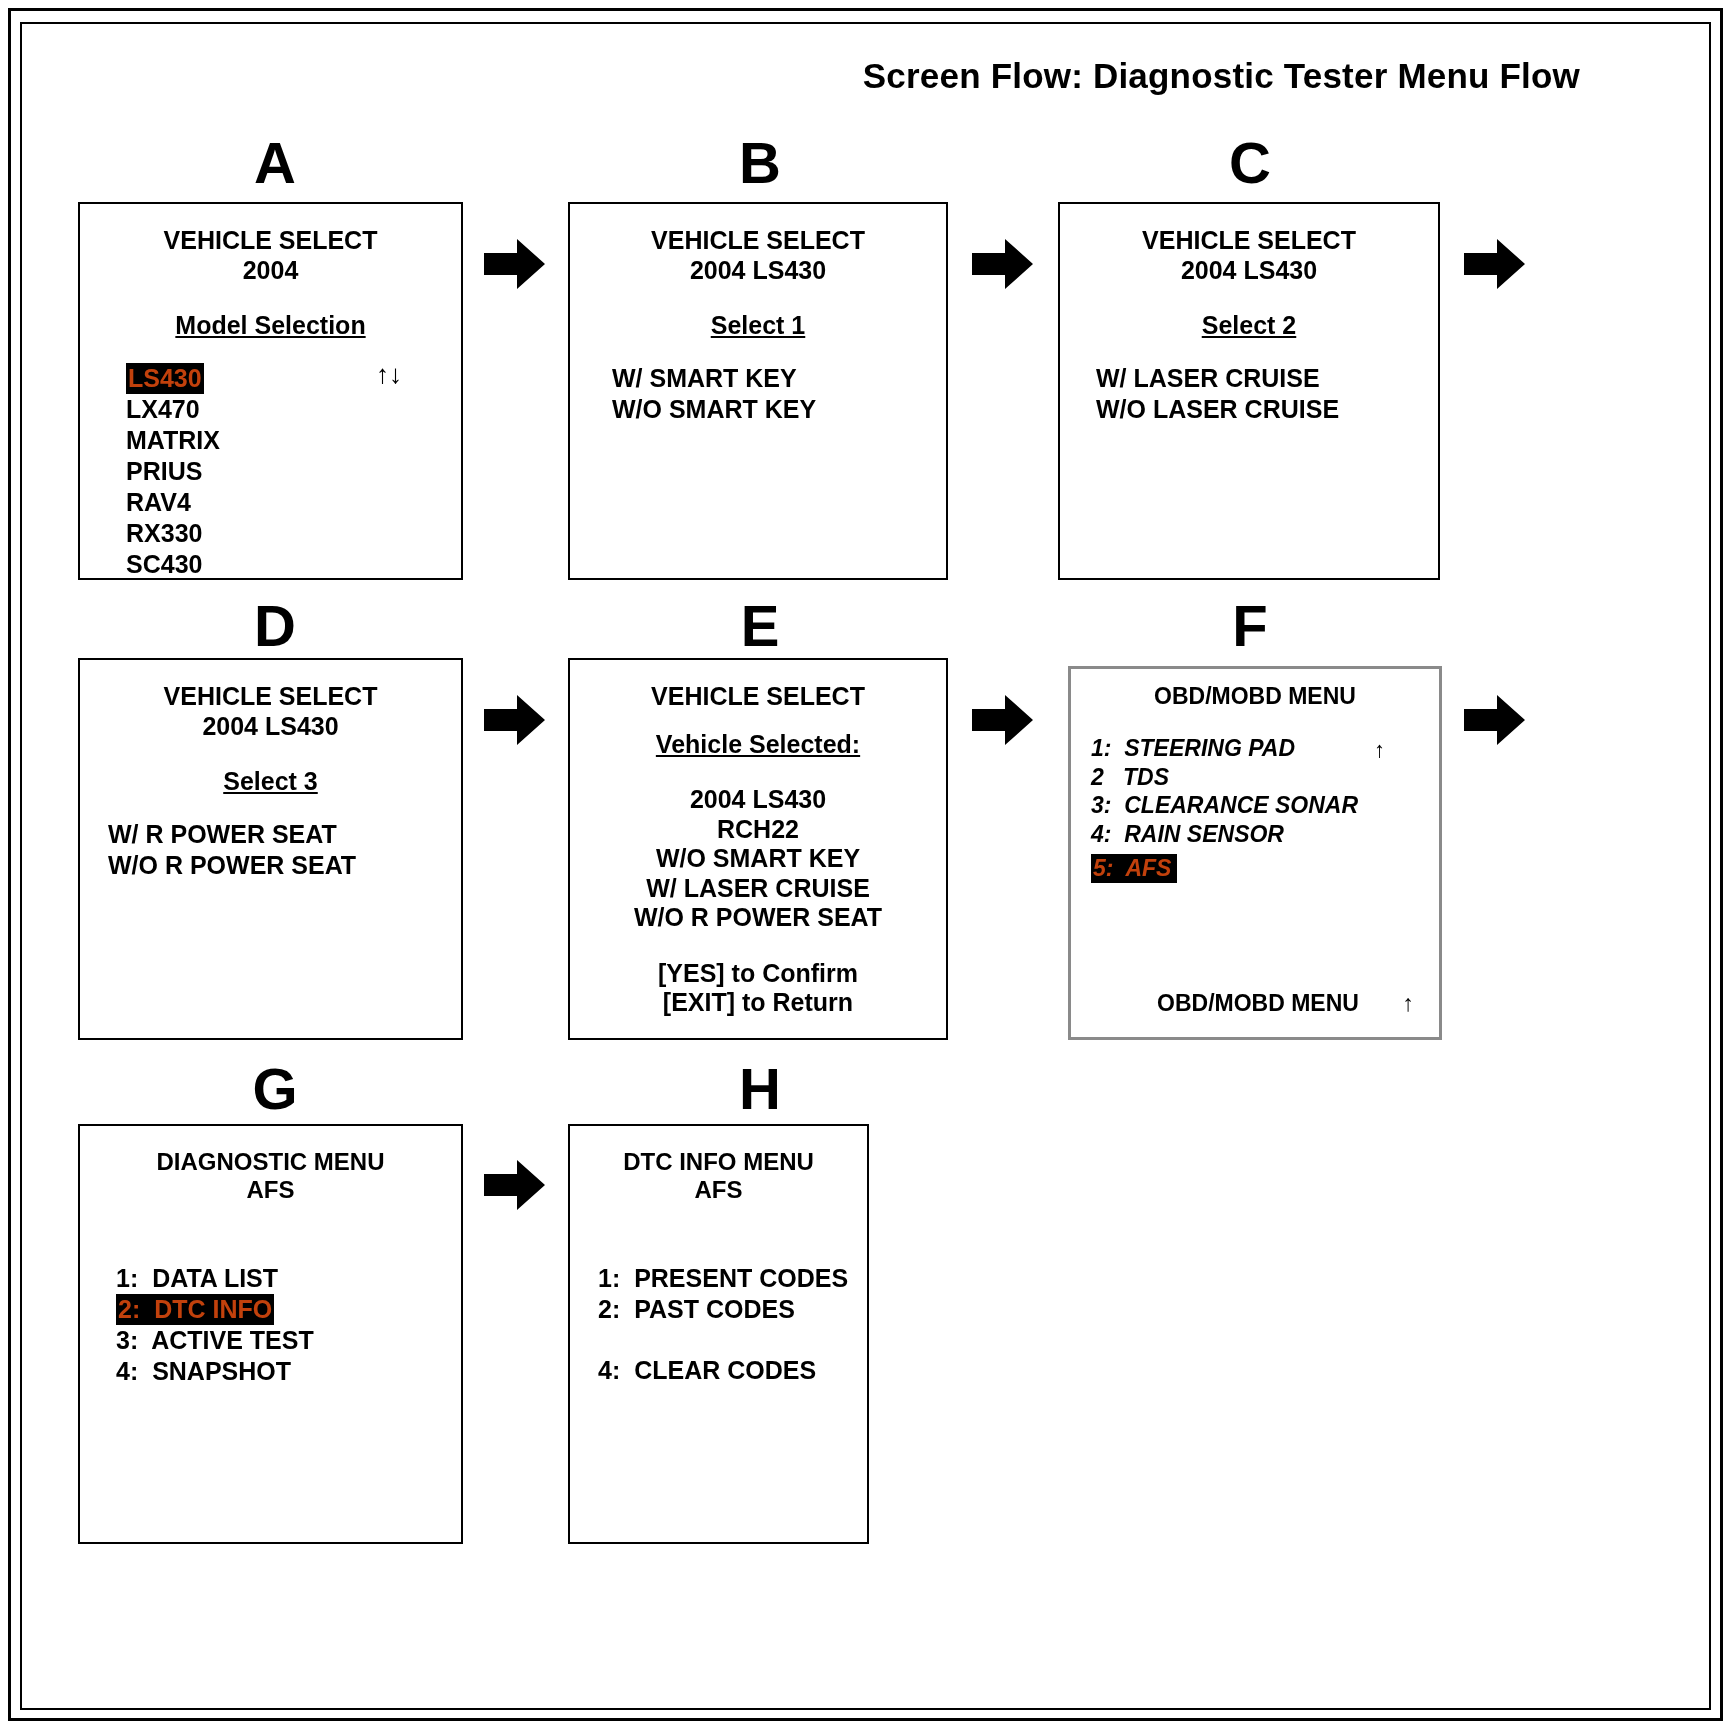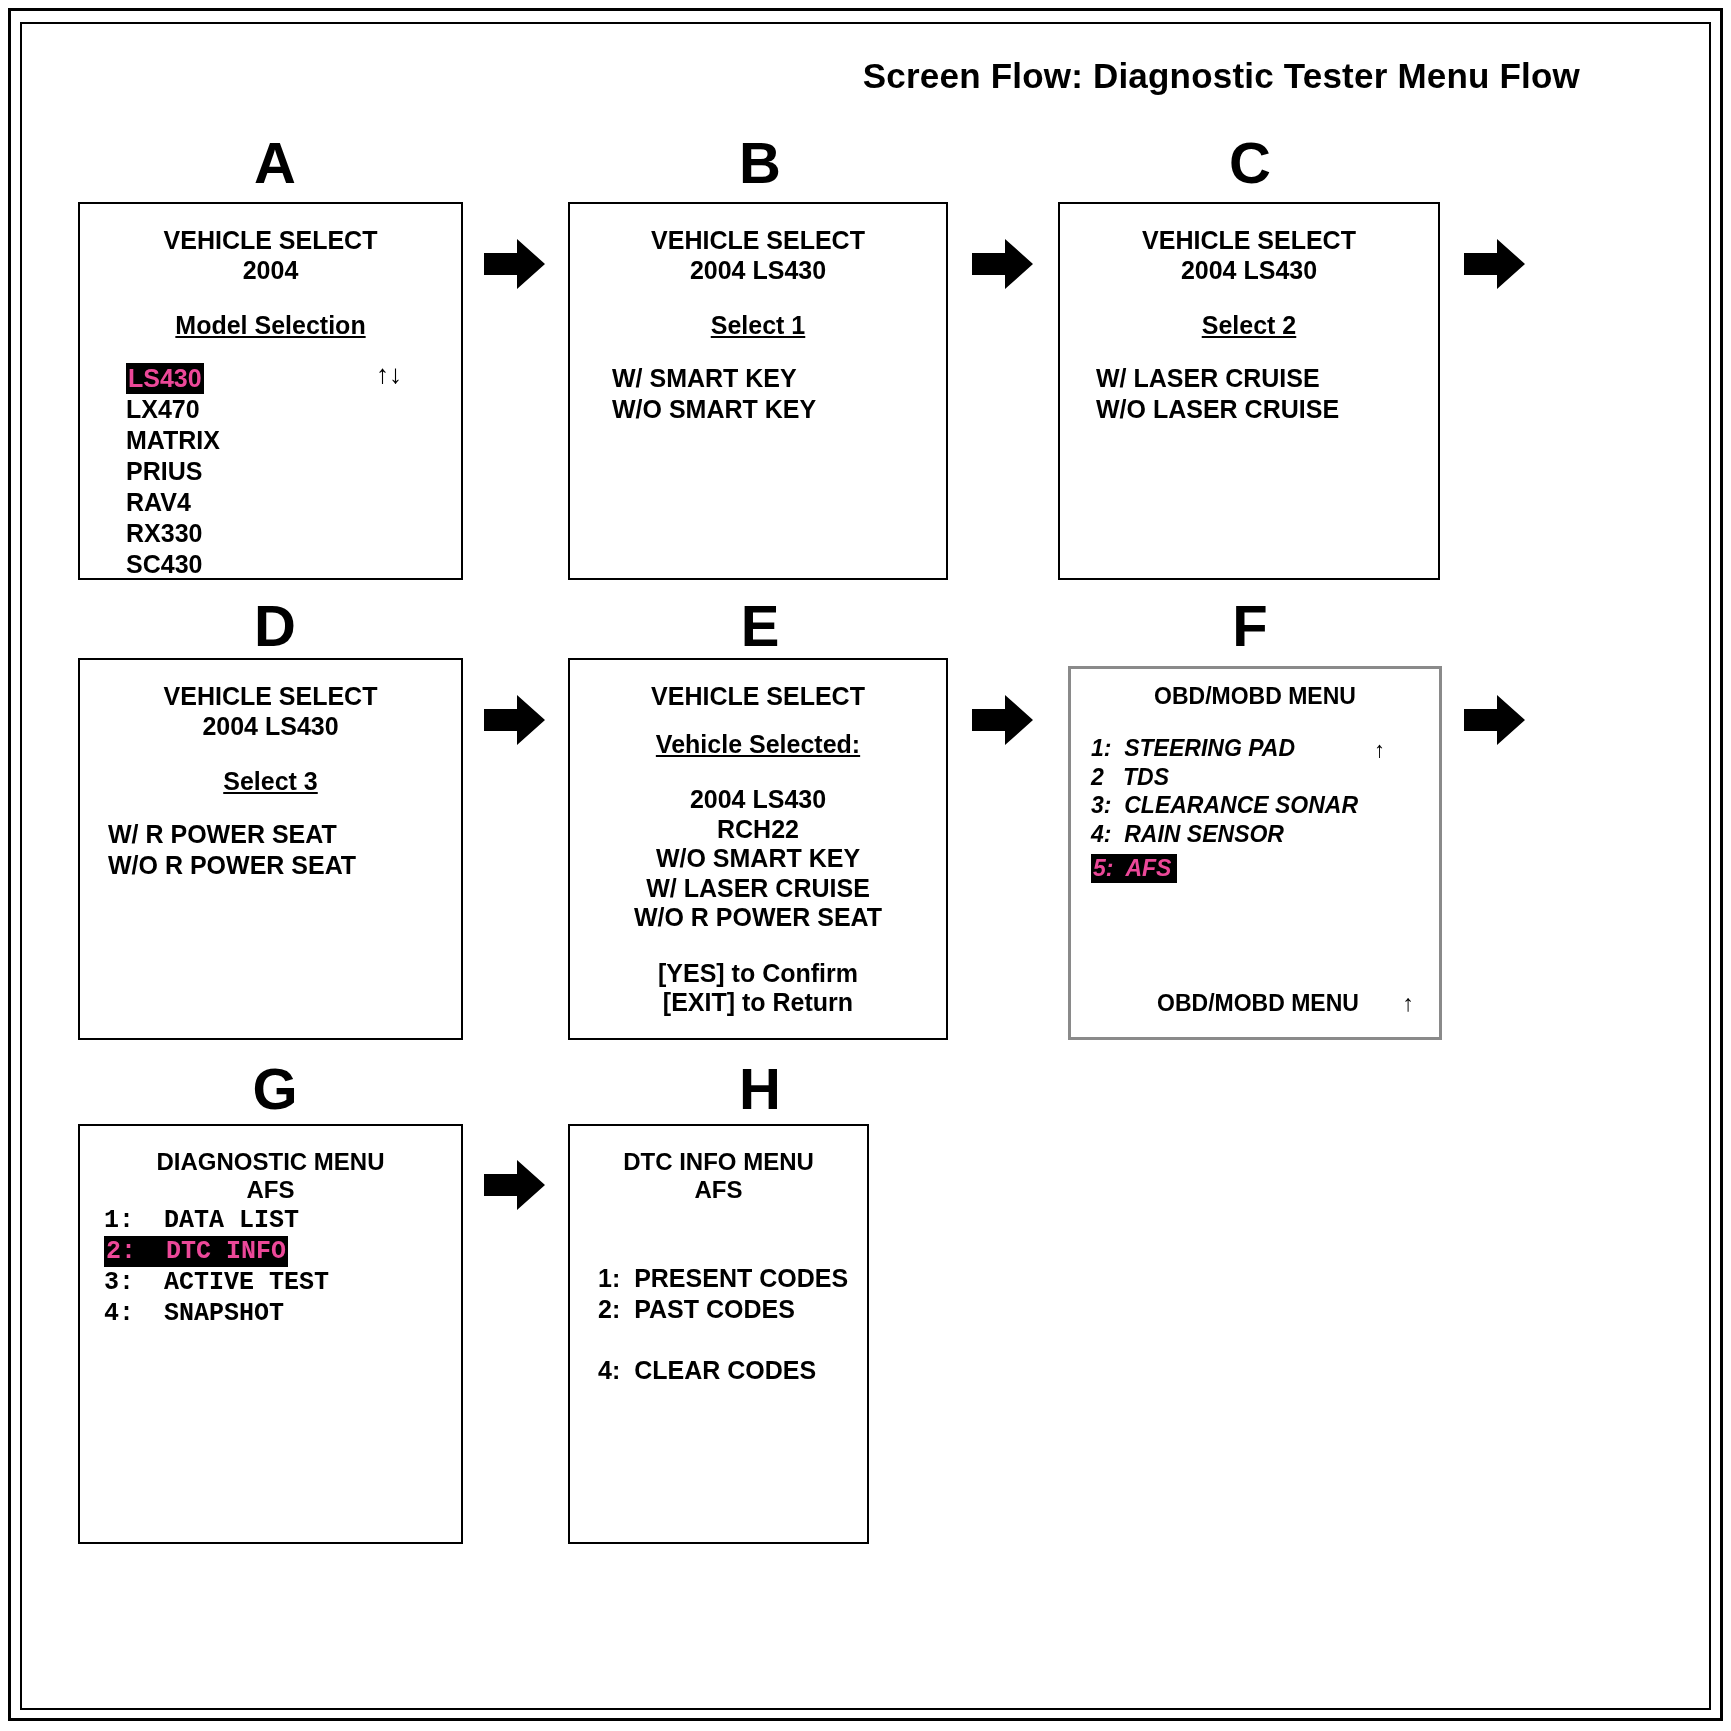--- a/index.html
+++ b/index.html
@@ -72,21 +72,21 @@
   .u-line{ text-decoration:underline; }
 
   .list{
     font-size:25px;
     font-weight:bold;
     line-height:1.24;
   }
   .list .row{white-space:pre;}
   .row.hl{
     background:#000;
-    color:#ec4899;
+    color:#c2410c;
     display:inline-block;
     padding:0 2px;
   }
 
   .arrow-up-down{
     position:absolute;
     font-size:26px;
     font-weight:bold;
   }
 
@@ -237,21 +237,21 @@
       <path d="M0,17 L33,17 L33,3 L61,28 L33,53 L33,39 L0,39 Z" fill="#000"></path>
     </svg>
   </div>
 
   <div class="panel-letter" style="left:215px;top:1060px;">G</div>
   <div class="screen" style="left:78px;top:1124px;width:385px;height:420px;">
     <div class="scr-center" style="margin-top:22px;font-size:24px;">
       <div>DIAGNOSTIC MENU</div>
       <div>AFS</div>
     </div>
-    <div class="list" style="padding-left:24px;font-family:Liberation Mono, monospace;">
+    <div class="list" style="margin-top:58px;padding-left:36px;">
       <div class="row"><span>1:</span>  <span>DATA LIST</span></div>
       <div class="row hl"><span>2:</span>  <span>DTC INFO</span></div>
       <div class="row"><span>3:</span>  <span>ACTIVE TEST</span></div>
       <div class="row"><span>4:</span>  <span>SNAPSHOT</span></div>
     </div>
   </div>
 
   <div class="block-arrow" style="left:484px;top:1157px;">
     <svg viewBox="0 0 62 56" xmlns="http://www.w3.org/2000/svg">
       <path d="M0,17 L33,17 L33,3 L61,28 L33,53 L33,39 L0,39 Z" fill="#000"></path>

